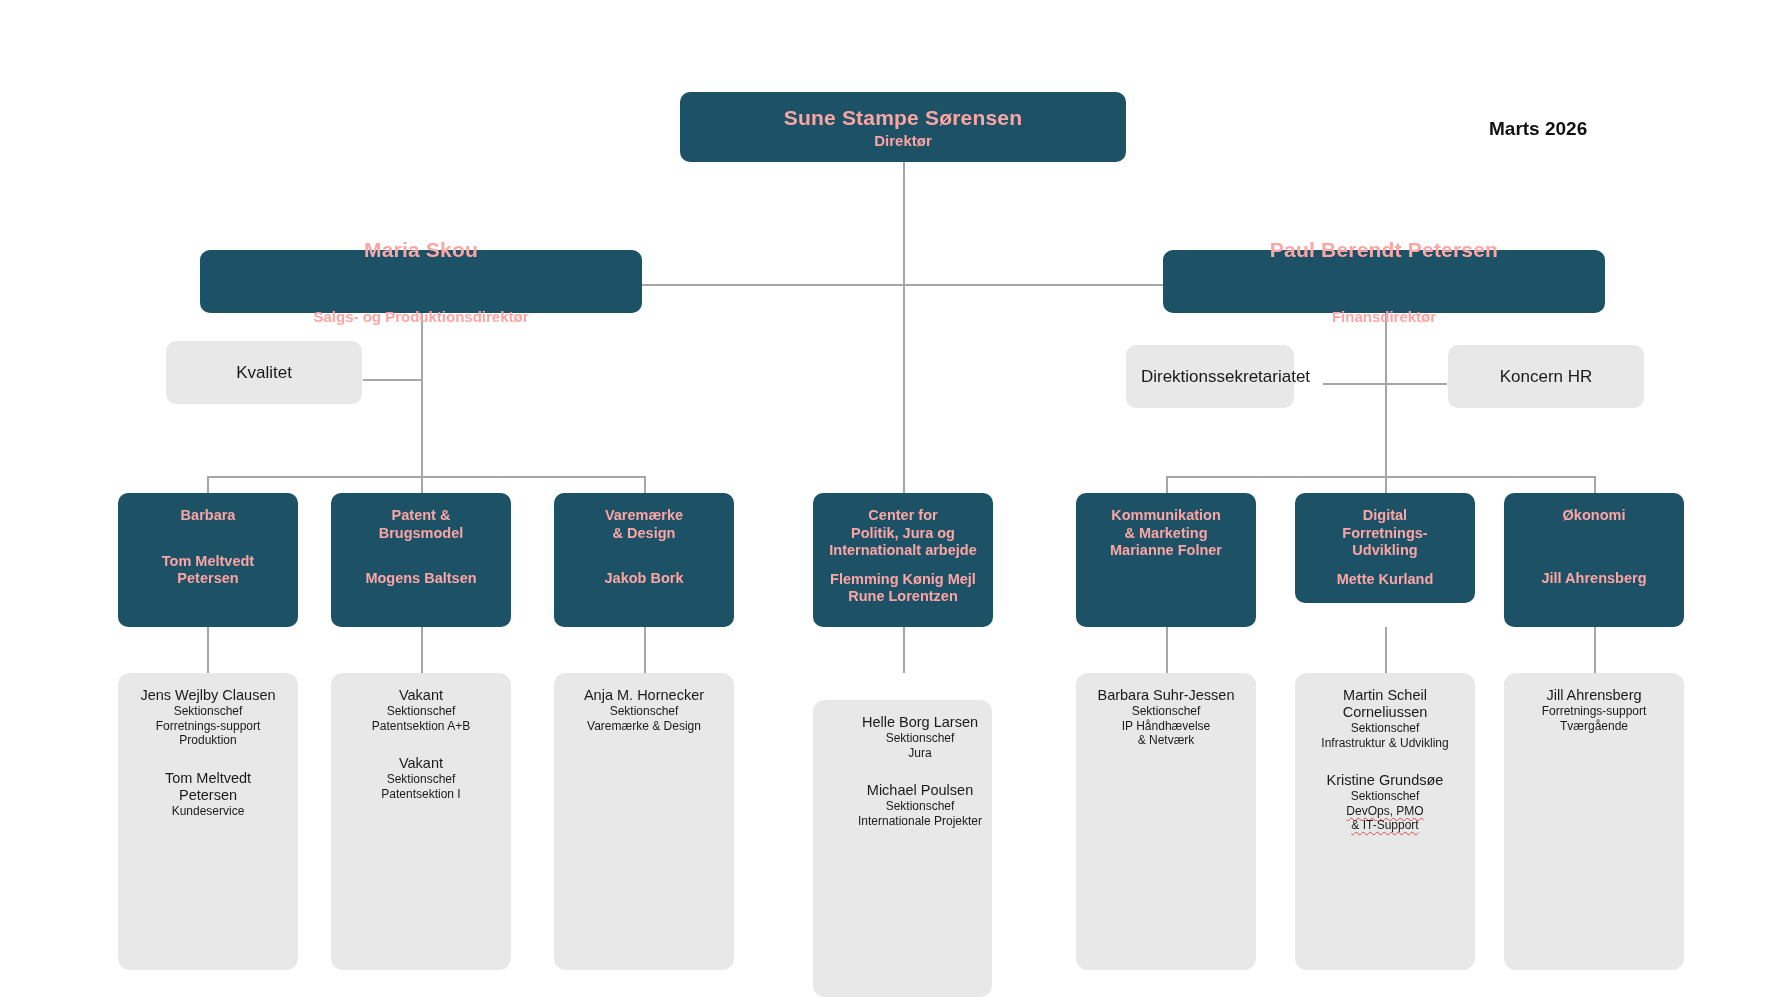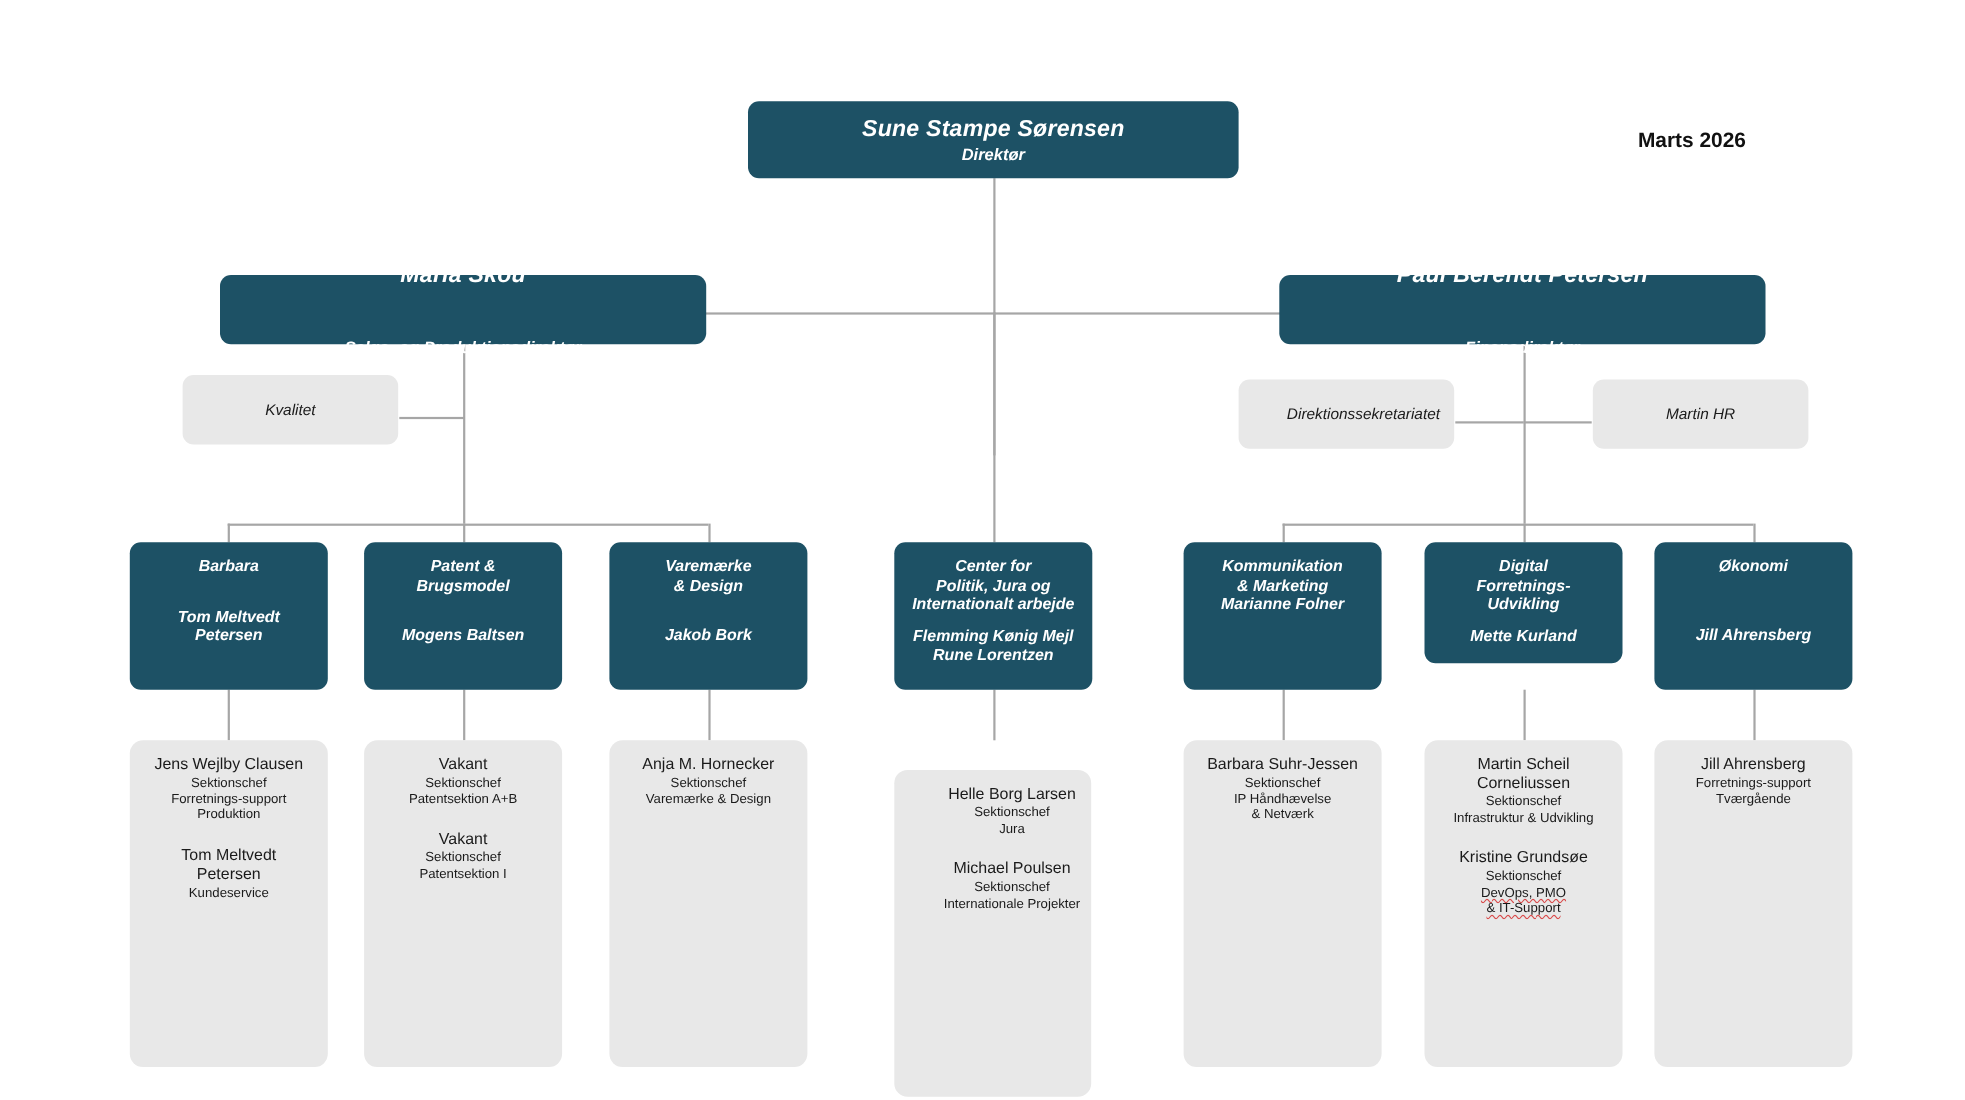--- a/index.html
+++ b/index.html
@@ -21,40 +21,39 @@
     border-radius: 10px;
     display: flex;
     flex-direction: column;
     align-items: center;
     justify-content: center;
     text-align: center;
     z-index: 3;
   }
   .box.dark {
     background: #1d5165;
-    color: #ffffff;
-    font-style: italic;
+    color: #fca5a5;
   }
   .box.grey {
     background: #e8e8e8;
     color: #1a1a1a;
   }
 
   
   .lvl1 { font-weight: bold; }
   .lvl1 .nm  { font-size: 21px; line-height: 26px; letter-spacing: .2px; }
   .lvl1 .ttl { font-size: 15px; line-height: 19px; }
 
   
   .lvl2 { font-weight: bold; }
   .lvl2 .nm  { font-size: 21px; line-height: 26px; letter-spacing: .2px; }
   .lvl2 .ttl { font-size: 15px; line-height: 19px; margin-top: 44px; }
 
   
-  .staff { font-size: 14px; line-height: 19px; font-weight: normal; font-style: italic; }
+  .staff { font-size: 17px; line-height: 19px; font-weight: normal; }
 
   
   .unit {
     padding: 14px 8px 16px;
     justify-content: flex-start;
   }
   .unit .unit-name {
     font-size: 14.5px; line-height: 17.5px; font-weight: bold;
   }
   .unit .unit-people {
@@ -151,26 +150,26 @@
 
   <div class="box dark lvl2" style="left:1163px; top:250px; width:442px; height:63px;text-align:center;">
     <div class="nm">Paul Berendt Petersen</div>
     <div class="ttl">Finansdirektør</div>
   </div>
 
   <div class="box grey staff" style="left:166px; top:341px; width:196px; height:63px;">
     <div>Kvalitet</div>
   </div>
 
-  <div class="box grey staff" style="left:1126px; top:345px; width:196px; height:63px;padding-left:31px;">
+  <div class="box grey staff" style="left:1126px; top:345px; width:168px; height:63px;padding-left:31px;">
     <div>Direktionssekretariatet</div>
   </div>
 
   <div class="box grey staff" style="left:1448px; top:345px; width:196px; height:63px;">
-    <div>Martin HR</div>
+    <div>Koncern HR</div>
   </div>
 
   <div class="box dark unit" style="left:118px; top:493px; width:180px; height:134px;">
     <div class="unit-name">
         <div>Barbara</div>
       </div>
     <div class="unit-people" style="margin-top: 28px;">
         <div>Tom Meltvedt</div>
         <div>Petersen</div>
       </div>

